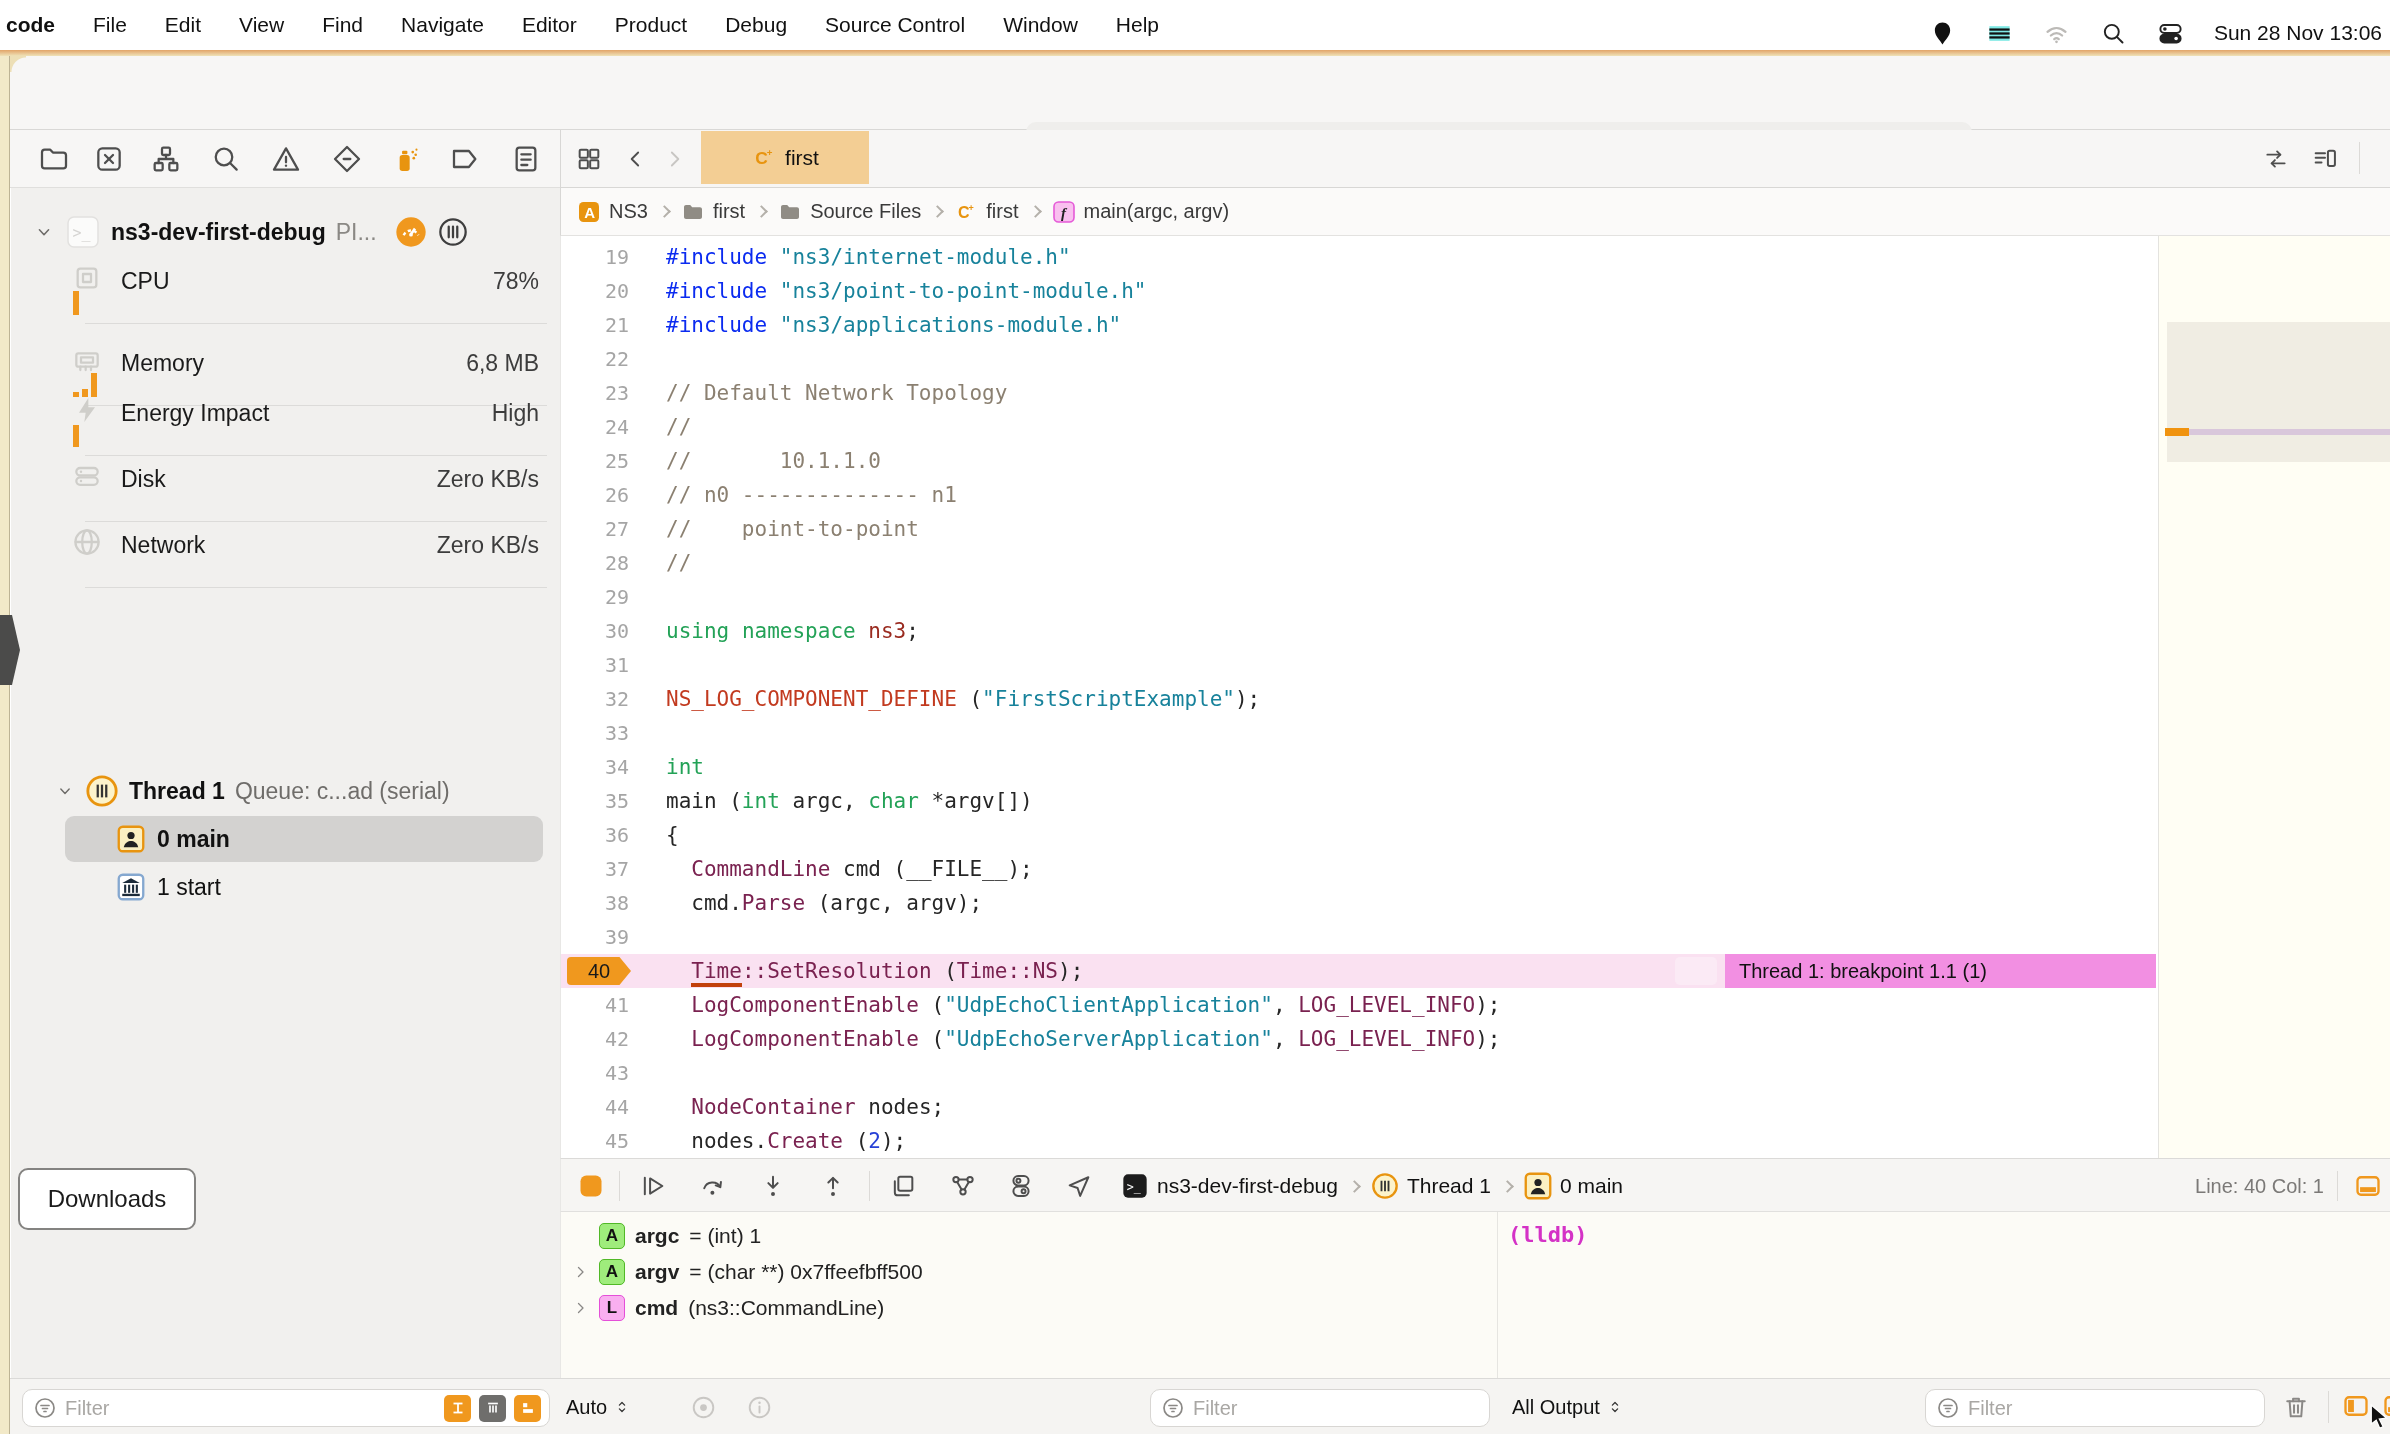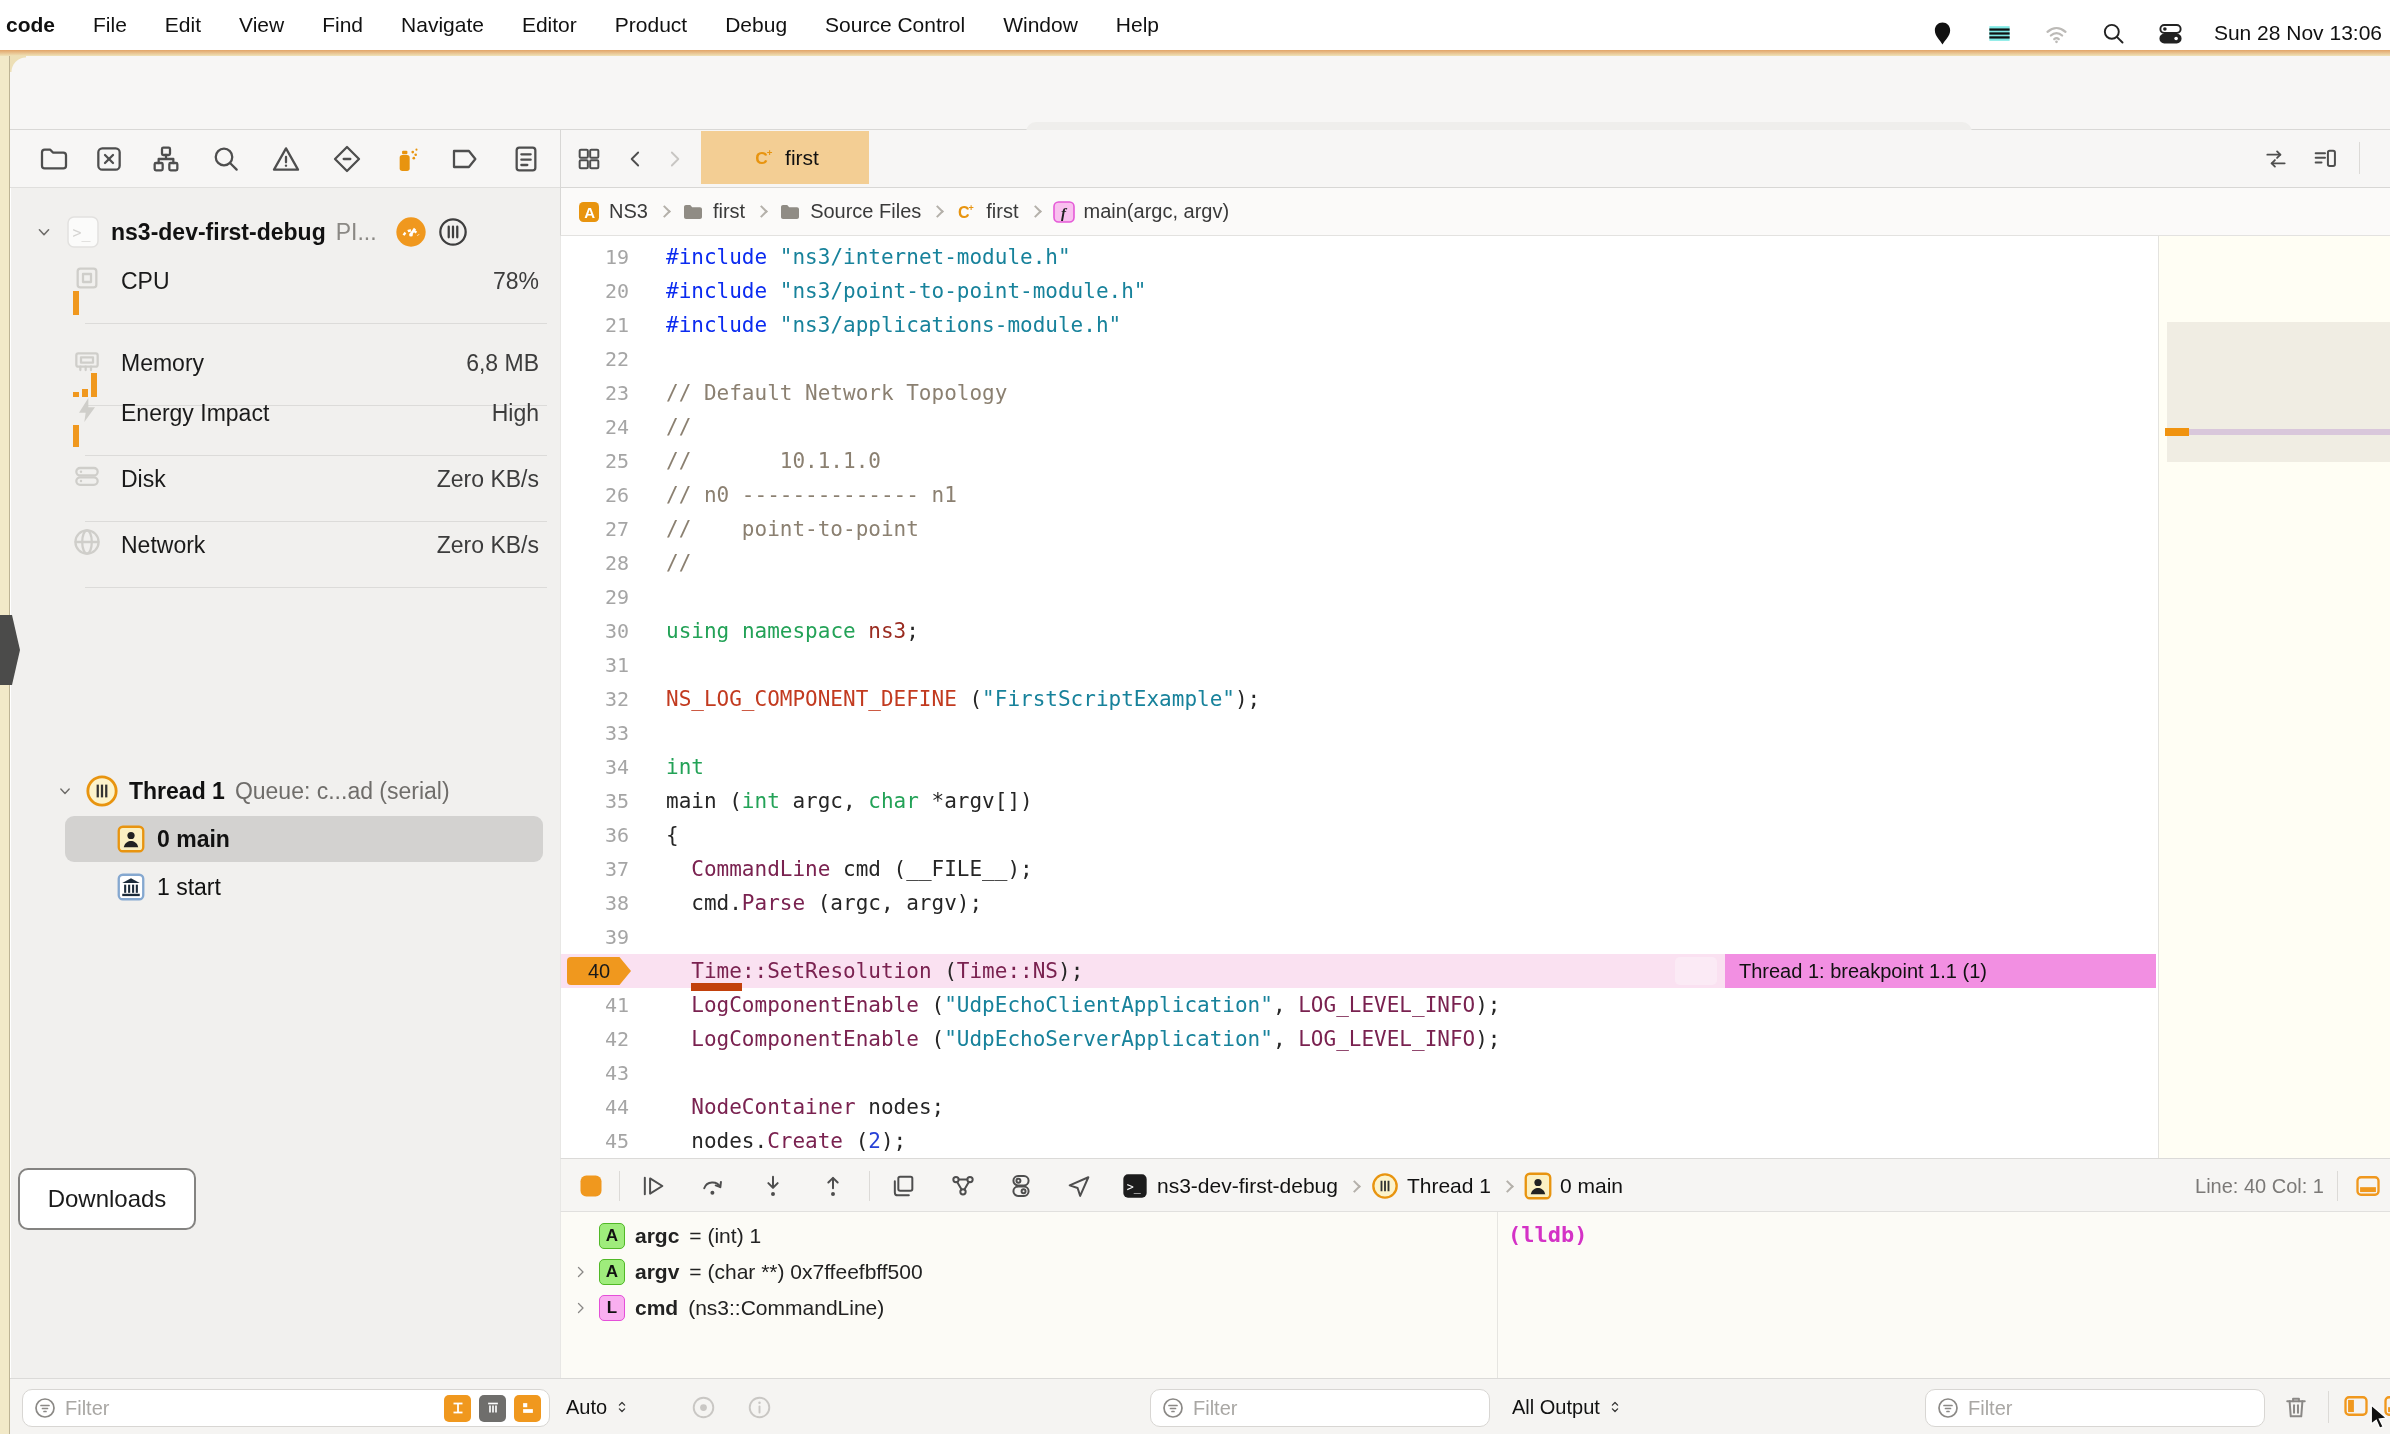--- a/index.html
+++ b/index.html
@@ -71,21 +71,21 @@
                        color:#A5A5A5; font-size:20px; vertical-align:top; }
   .code-line .src { margin-left:27px; }
   .code-line.bp { background:var(--line-hl); }
   .bp-badge { position:absolute; left:6px; top:3px; width:64px; height:28px; background:var(--accent);
               clip-path:polygon(0 0, 82% 0, 100% 50%, 82% 100%, 0 100%); border-radius:4px;
               color:#1A1A1A; font-size:20px; line-height:28px; text-align:center; font-family:"Liberation Sans",sans-serif; }
   .c-d { color:var(--syn-dir); } .c-s { color:var(--syn-str); } .c-c { color:var(--syn-cmt); }
   .c-k { color:var(--syn-kw); font-weight:normal; } .c-n { color:var(--syn-ns); }
   .c-m { color:var(--syn-mac); } .c-t { color:var(--syn-ty); } .c-num { color:var(--syn-num); }
   .c-p { color:#262626; }
-  .u-exec { border-bottom:8px solid #c2410c; }
+  .u-exec { border-bottom:4px solid #c2410c; }
   #bp-pill { position:absolute; left:1114px; top:3px; width:42px; height:28px; background:#FBEAF5; border-radius:5px;
              display:flex; align-items:center; justify-content:center; }
   #bp-pill .bar { width:16px; height:2.5px; background:#D653C8; margin:2px 0; }
   #bp-annot { position:absolute; left:1164px; top:0; right:0; height:34px; background:var(--bp-pink);
               color:#111; font-size:20px; line-height:34px; padding-left:14px;
               font-family:"Liberation Sans",sans-serif; white-space:nowrap; overflow:hidden; }
 
   
   #minimap { left:2158px; top:236px; width:232px; height:922px; background:#FFFEF4; border-left:1px solid #E4E3DF; }
   #minimap .block { position:absolute; left:8px; right:0; top:86px; height:140px; background:#F0EDE3; }

